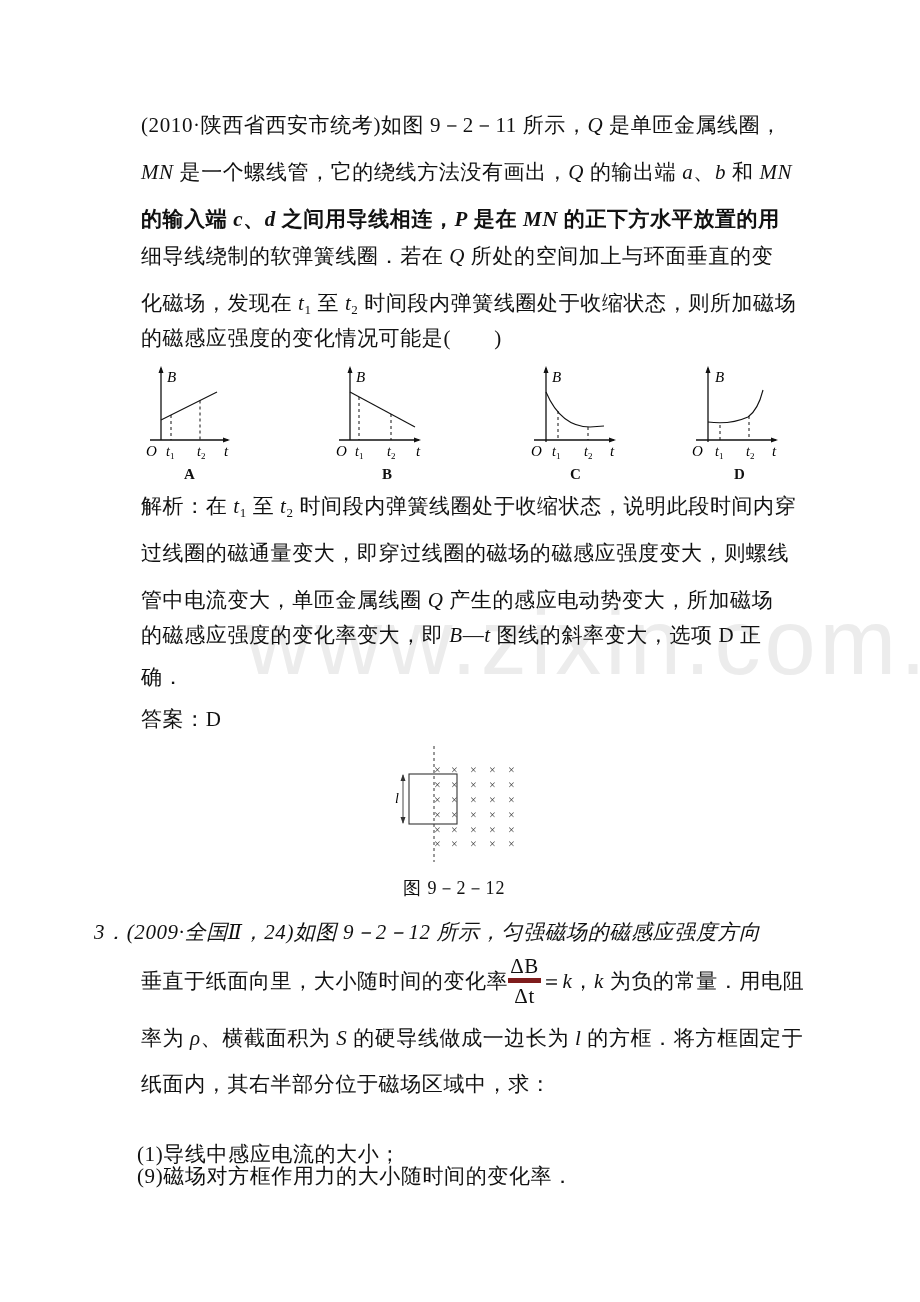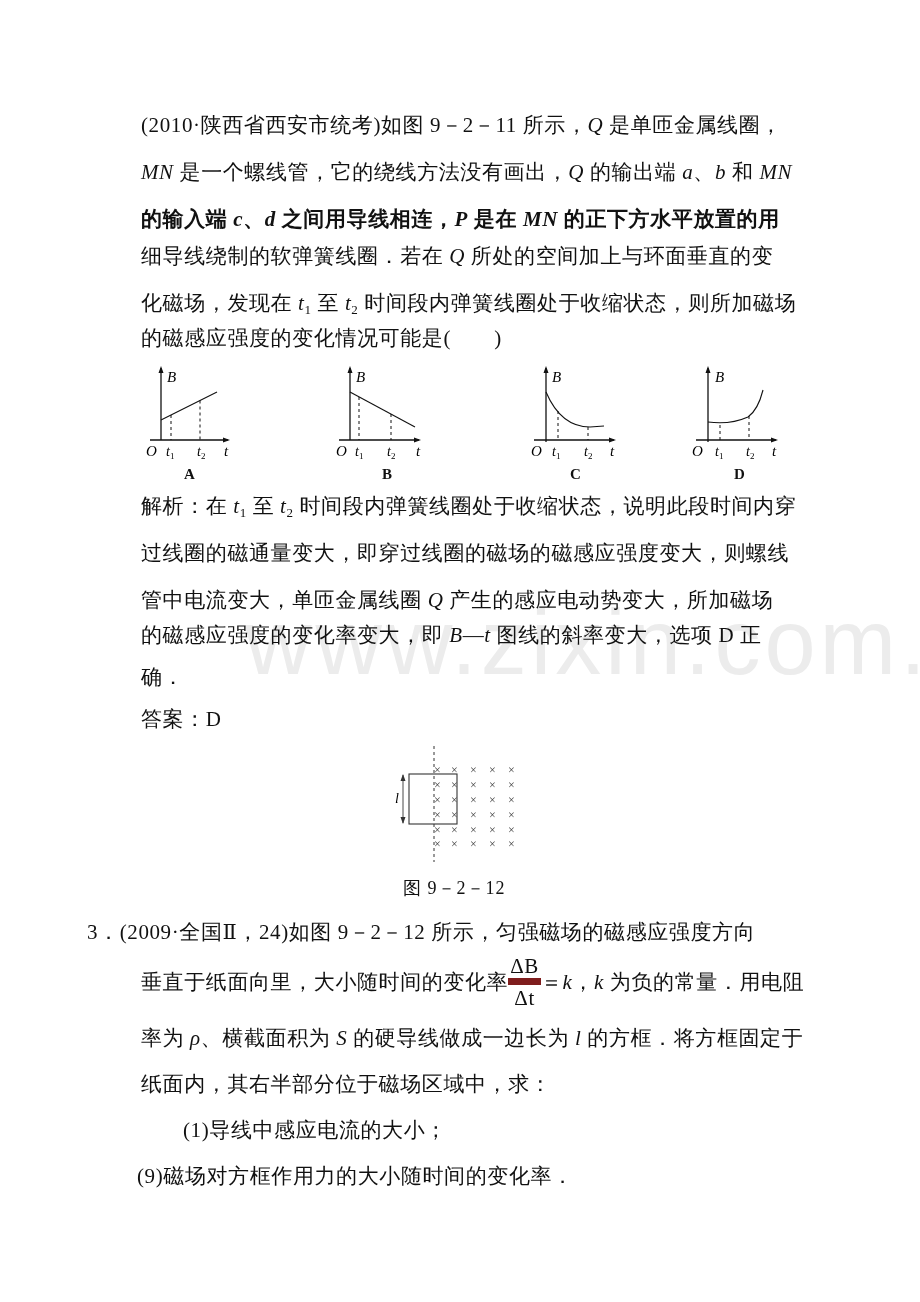--- a/index.html
+++ b/index.html
@@ -21,21 +21,21 @@
   }
   .content { position:relative; z-index:1; }
   .graph { position:absolute; }
   .graph svg text { font-family:"Liberation Serif", serif; }
   .figure-caption {
     position:absolute; left:403px; top:876px; font-size:18px; letter-spacing:1px;
   }
   .frac {
     display:inline-block; vertical-align:middle; text-align:center; position:relative; top:-2px;
   }
-  .frac .num { display:block; border-bottom:7px solid #7f1d1d; padding:0 2px; line-height:24px;}
+  .frac .num { display:block; border-bottom:5px solid #7f1d1d; padding:0 2px; line-height:24px;}
   .frac .den { display:block; line-height:26px; }
 </style>
 </head>
 <body>
 
 <div class="watermark">www.zixin.com.cn</div>
 
 <div class="content">
 
   <div class="line" style="top:112px;">
@@ -177,26 +177,26 @@
         <text x="44" y="104">×</text>
           <text x="61" y="104">×</text>
           <text x="80" y="104">×</text>
           <text x="99" y="104">×</text>
           <text x="118" y="104">×</text>
       </g>
     </svg>
   </div>
   <div class="figure-caption">图 9－2－12</div>
 
-  <div class="line" style="left:87px; top:919px;">
+  <div class="line" style="left:94px; top:919px;font-style:italic;">
     <span>3．</span><span>(2009·全国Ⅱ，24)如图 9－2－12 所示，匀强磁场的磁感应强度方向</span>
   </div>
   <div class="line" style="top:956px;">
     <span>垂直于纸面向里，大小随时间的变化率</span><span class="frac"><span class="num">ΔB</span><span class="den">Δt</span></span>＝<i>k</i>，<i>k</i> 为负的常量．用电阻
   </div>
   <div class="line" style="top:1025px;">
     率为 <i>ρ</i>、横截面积为 <i>S</i> 的硬导线做成一边长为 <i>l</i> 的方框．将方框固定于
   </div>
   <div class="line" style="top:1071px;">纸面内，其右半部分位于磁场区域中，求：</div>
-  <div class="line" style="left:137px; top:1117px;margin-left:46px;">(1)导线中感应电流的大小；</div>
+  <div class="line" style="left:137px; top:1141px;">(1)导线中感应电流的大小；</div>
   <div class="line" style="left:137px; top:1163px;">(9)磁场对方框作用力的大小随时间的变化率．</div>
 
 </div>
 
 </body></html>

